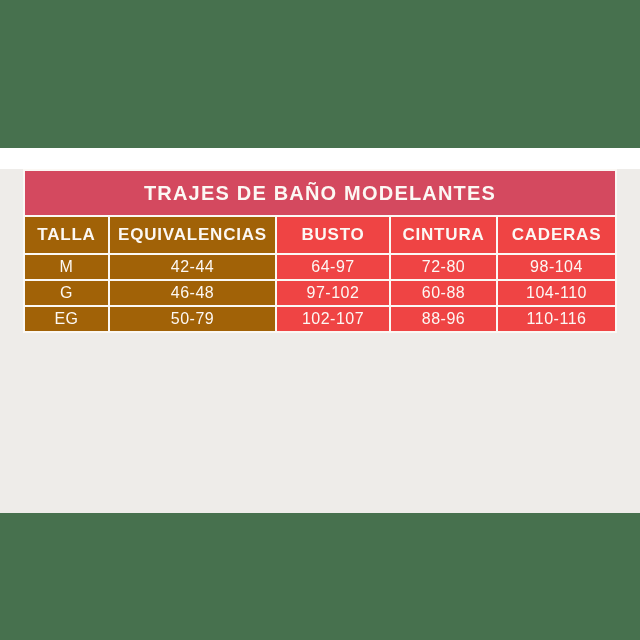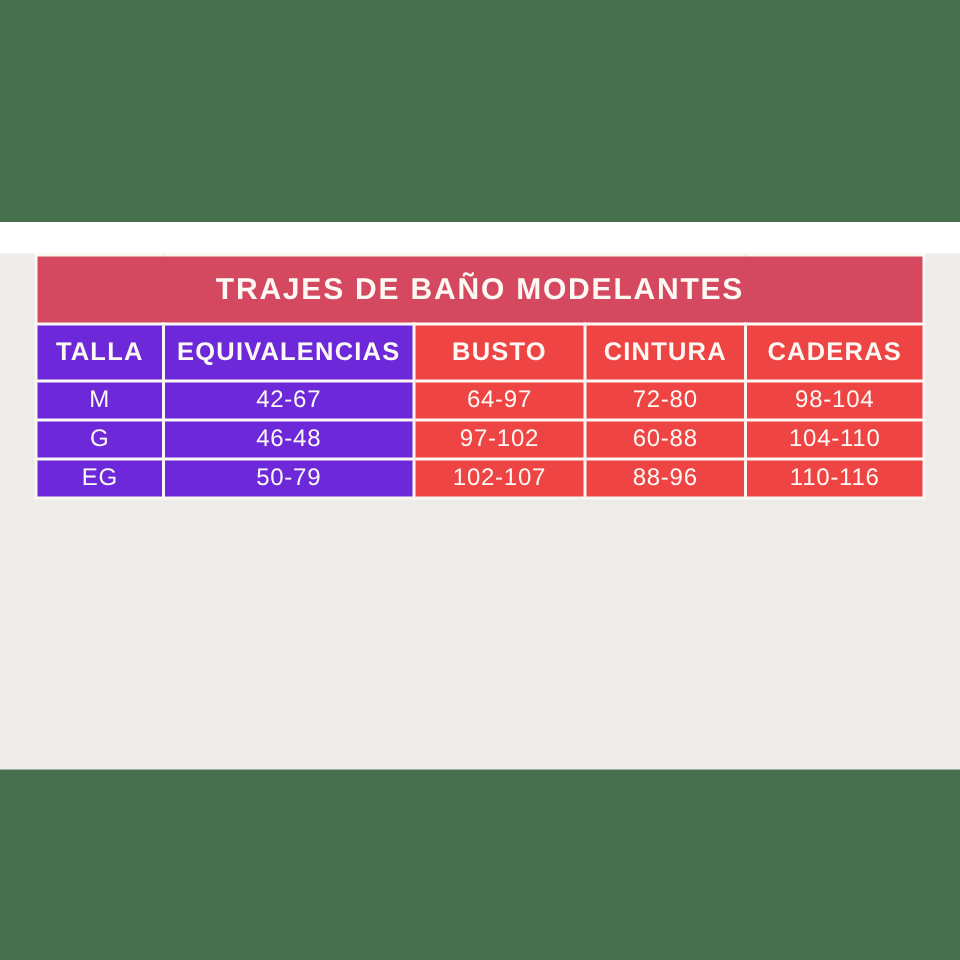--- a/index.html
+++ b/index.html
@@ -59,21 +59,21 @@
     font-size: 17px;
     font-weight: bold;
     letter-spacing: 0.8px;
   }
   td.data-cell {
     height: 24px;
     font-size: 16px;
     font-weight: normal;
     letter-spacing: 0.5px;
   }
-  .bg-pink { background: #6d28d9; }
+  .bg-pink { background: #a16207; }
   .bg-dark { background: #ef4444; }
 </style>
 </head>
 <body>
 
 <div class="band-top"></div>
 
 <div class="content">
 
   <table class="size-table">
@@ -90,21 +90,21 @@
       </tr>
       <tr>
         <th class="col-head bg-pink">TALLA</th>
         <th class="col-head bg-pink">EQUIVALENCIAS</th>
         <th class="col-head bg-dark">BUSTO</th>
         <th class="col-head bg-dark">CINTURA</th>
         <th class="col-head bg-dark">CADERAS</th>
       </tr>
       <tr>
         <td class="data-cell bg-pink">M</td>
-        <td class="data-cell bg-pink">42-67</td>
+        <td class="data-cell bg-pink">42-44</td>
         <td class="data-cell bg-dark">64-97</td>
         <td class="data-cell bg-dark">72-80</td>
         <td class="data-cell bg-dark">98-104</td>
       </tr>
       <tr>
         <td class="data-cell bg-pink">G</td>
         <td class="data-cell bg-pink">46-48</td>
         <td class="data-cell bg-dark">97-102</td>
         <td class="data-cell bg-dark">60-88</td>
         <td class="data-cell bg-dark">104-110</td>

